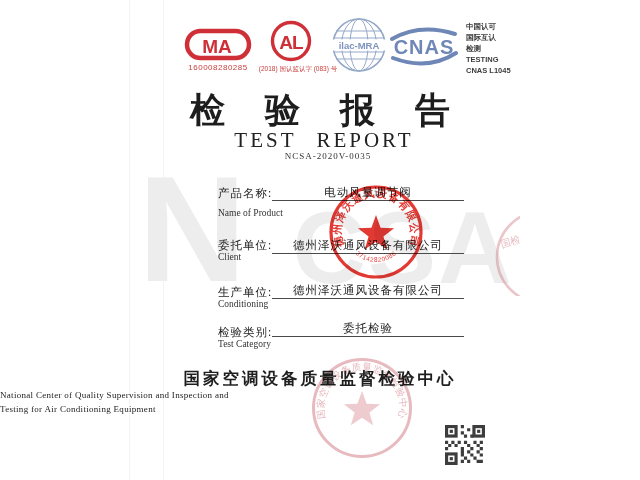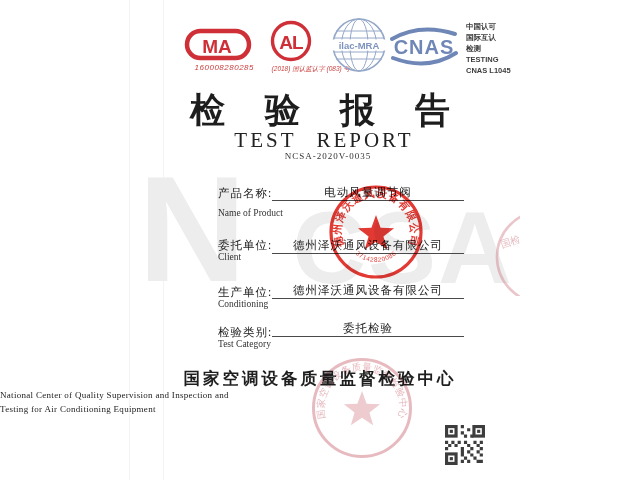--- a/index.html
+++ b/index.html
@@ -6,21 +6,21 @@
   body{background:#ffffff;font-family:"Liberation Serif",serif;}
   .canvas{position:relative;width:640px;height:480px;background:#ffffff;overflow:hidden;}
   .abs{position:absolute;}
   .seam{position:absolute;top:0;bottom:0;width:1px;background:#f3f3f3;}
   
   .watermark{position:absolute;left:138px;top:168px;display:flex;align-items:flex-end;color:#ededed;
     font-family:"Liberation Sans",sans-serif;font-weight:bold;z-index:0;user-select:none;}
   .watermark .wm-n{font-size:150px;line-height:.82;}
   .watermark .wm-csa{font-size:102px;line-height:.82;letter-spacing:2px;margin-left:46px;}
   
-  .cert-num{position:absolute;font-family:"Liberation Sans",sans-serif;color:#c9403f;text-align:right;font-style:italic;}
+  .cert-num{position:absolute;font-family:"Liberation Sans",sans-serif;color:#c9403f;text-align:center;}
   .cma-num{left:182px;top:63px;width:72px;font-size:8px;letter-spacing:.5px;}
   .cal-cap{left:246px;top:65px;width:104px;font-size:6.5px;}
   .cnas-text{position:absolute;left:466px;top:22px;font-family:"Liberation Sans",sans-serif;
     color:#3c3c3c;font-weight:bold;font-size:7.5px;line-height:1.45;}
   
   .title-cn{position:absolute;left:0;right:0;top:92px;text-align:center;
     font-family:"Liberation Sans",sans-serif;font-weight:bold;color:#1d1d1d;
     font-size:35px;letter-spacing:40px;text-indent:40px;line-height:1;}
   .title-en{position:absolute;left:0;right:0;top:130px;text-align:center;
     font-family:"Liberation Serif",serif;color:#222;font-size:21px;

